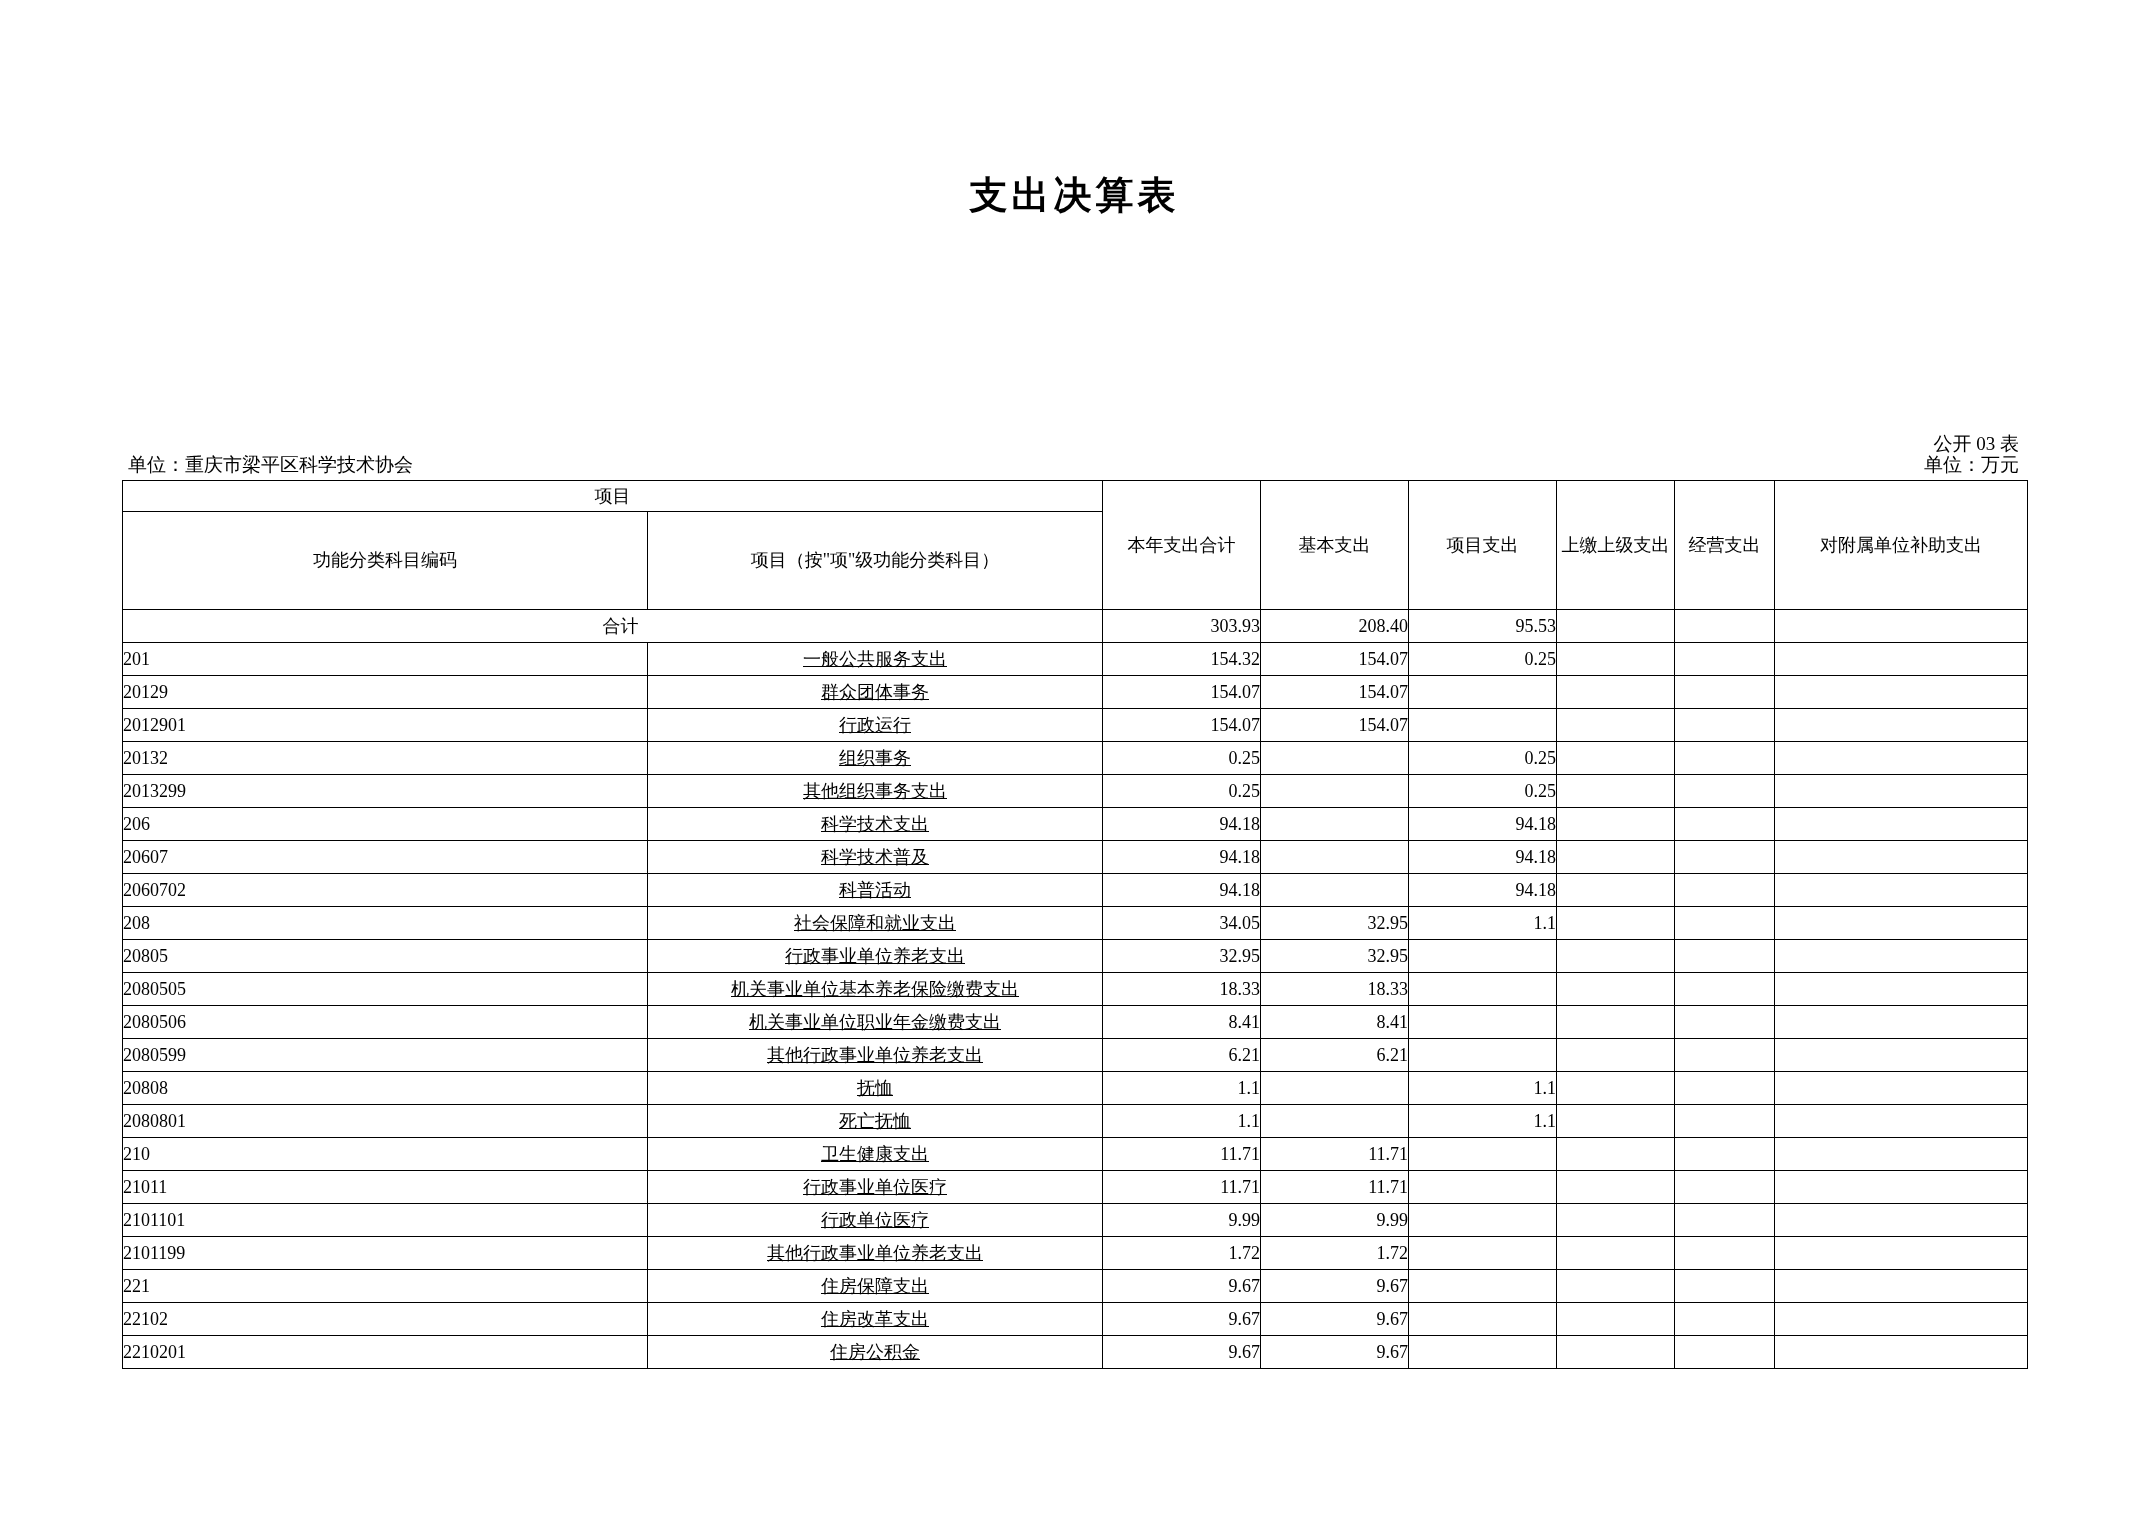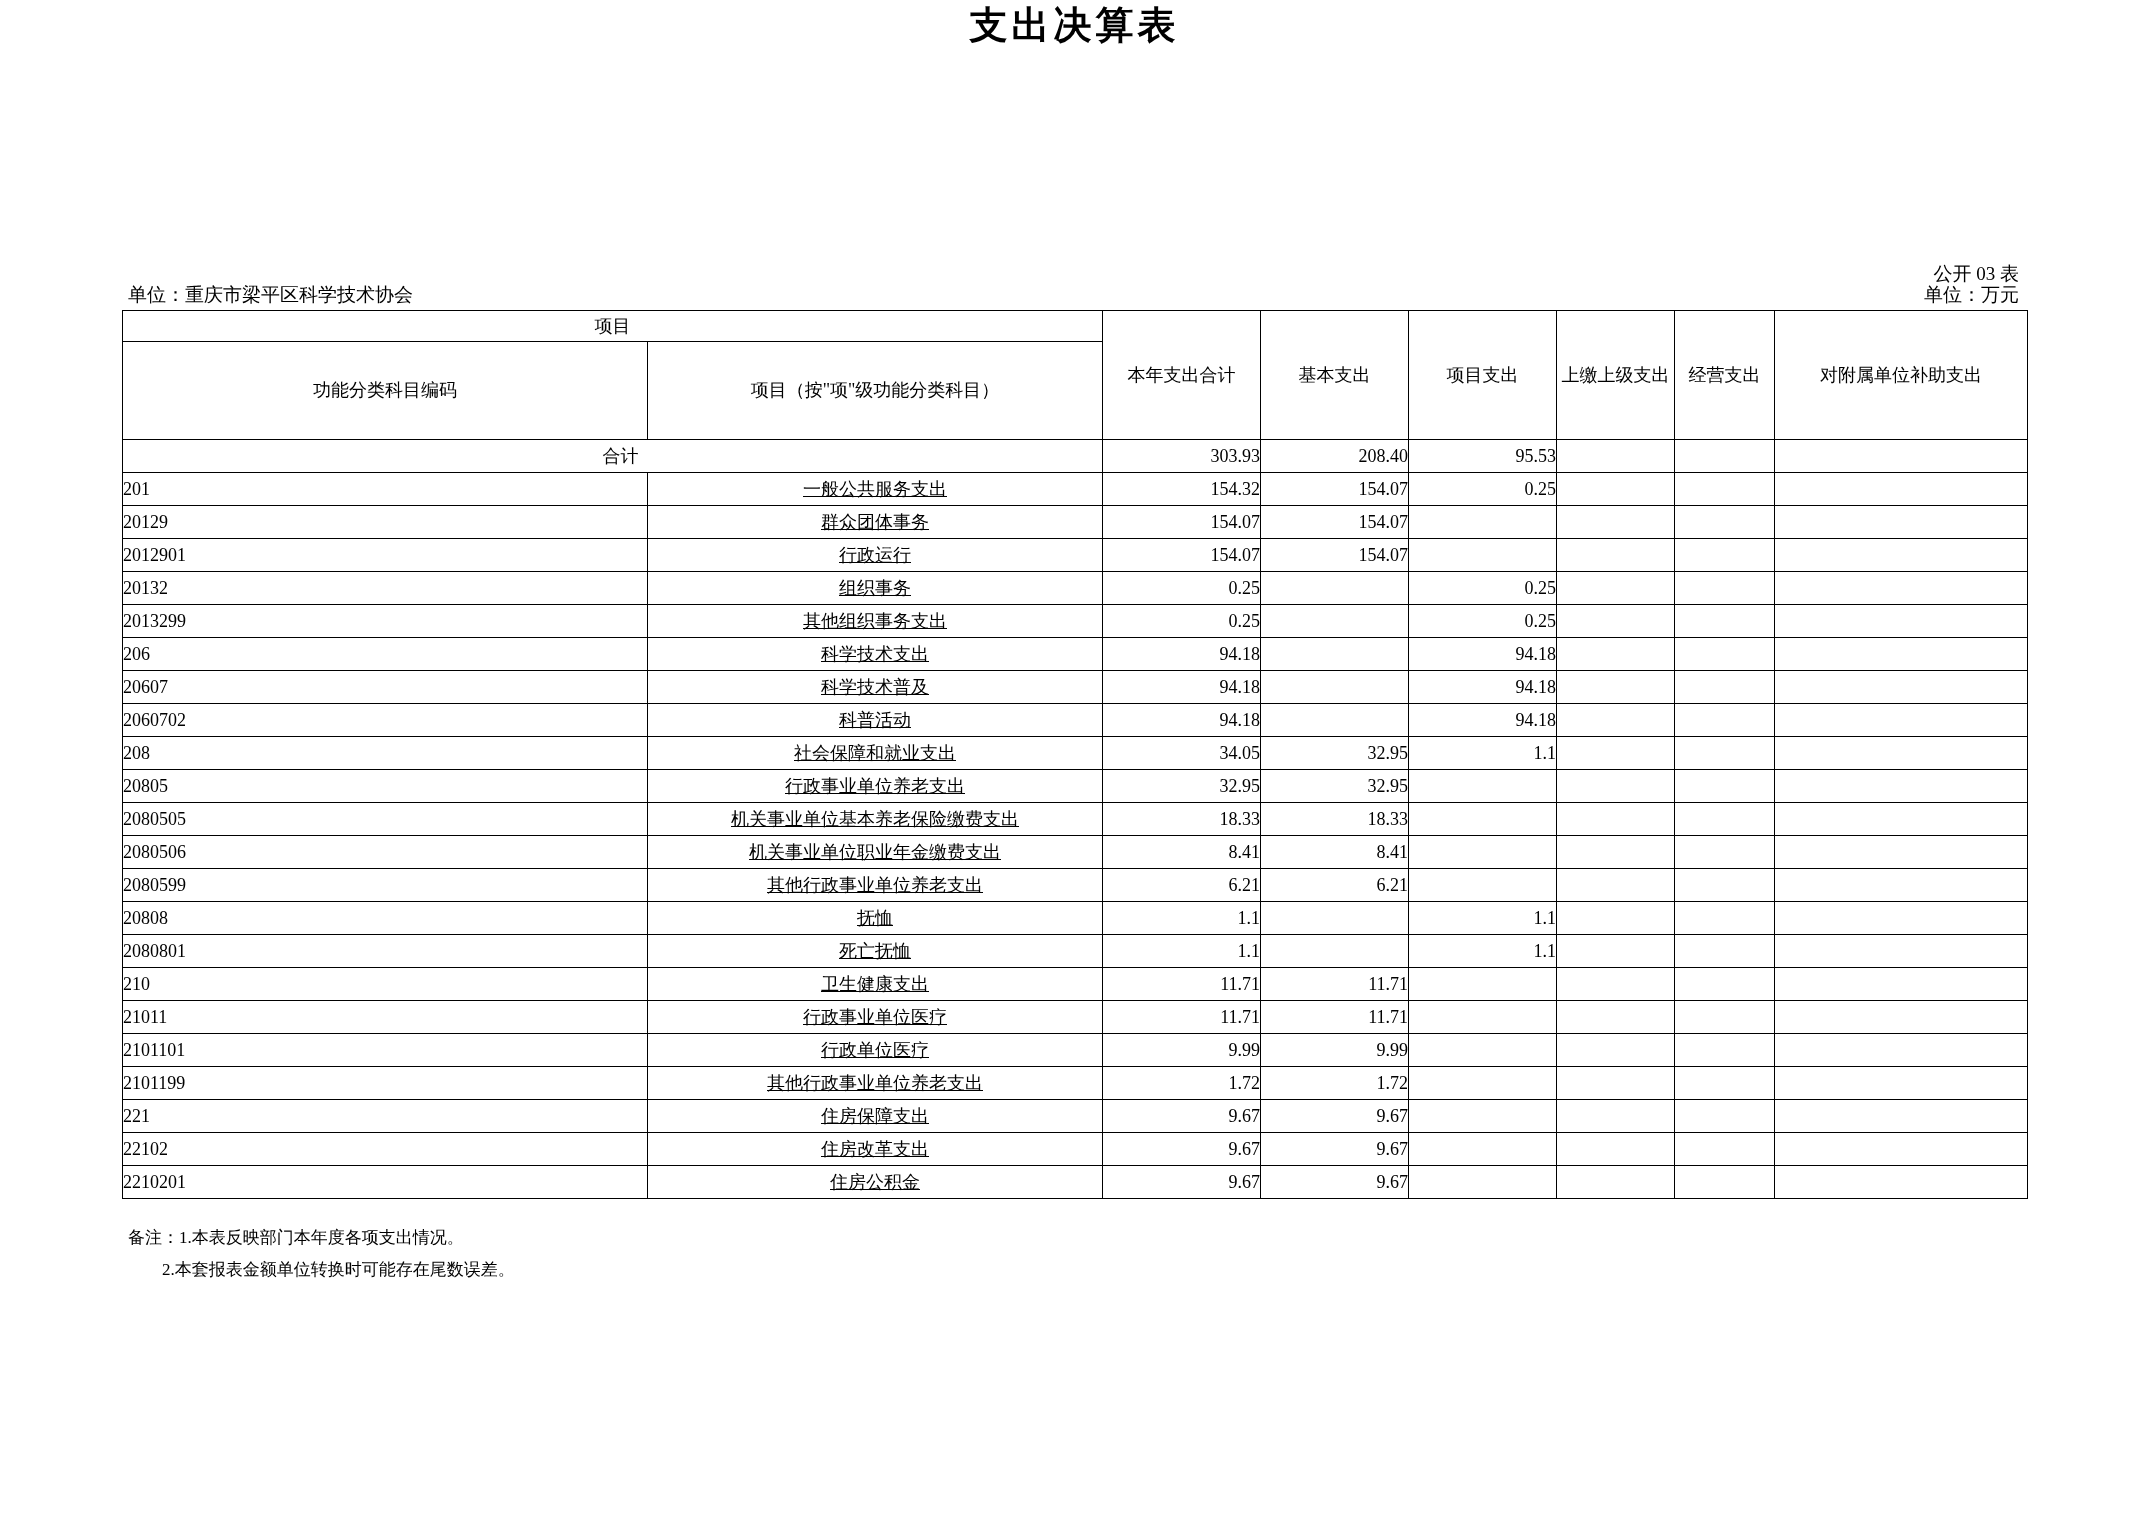--- a/index.html
+++ b/index.html
@@ -19,20 +19,21 @@
     width: 2149px;
     height: 1520px;
     box-sizing: border-box;
     padding: 0;
   }
   .doc-title {
     text-align: center;
     font-size: 38px;
     font-weight: bold;
     letter-spacing: 4px;
+    margin-top: 170px;
     font-family: "Liberation Serif", serif;
   }
   .meta-right {
     position: absolute;
     right: 130px;
     text-align: right;
     font-size: 19px;
   }
   .meta-right.r1 { top: 245px; margin-top: 16px; }
   .meta-right.r2 { top: 282px; }
@@ -385,18 +386,14 @@
             <td class="c-num">9.67</td>
             <td class="c-num"></td>
             <td class="c-num"></td>
             <td class="c-num"></td>
             <td class="c-num"></td>
           </tr>
         </tbody>
     </table>
   </div>
 
-  <div class="notes">
-    <div>备注：1.本表反映部门本年度各项支出情况。</div>
-    <div>2.本套报表金额单位转换时可能存在尾数误差。</div>
-  </div>
 
 </div>
 
 </body></html>

